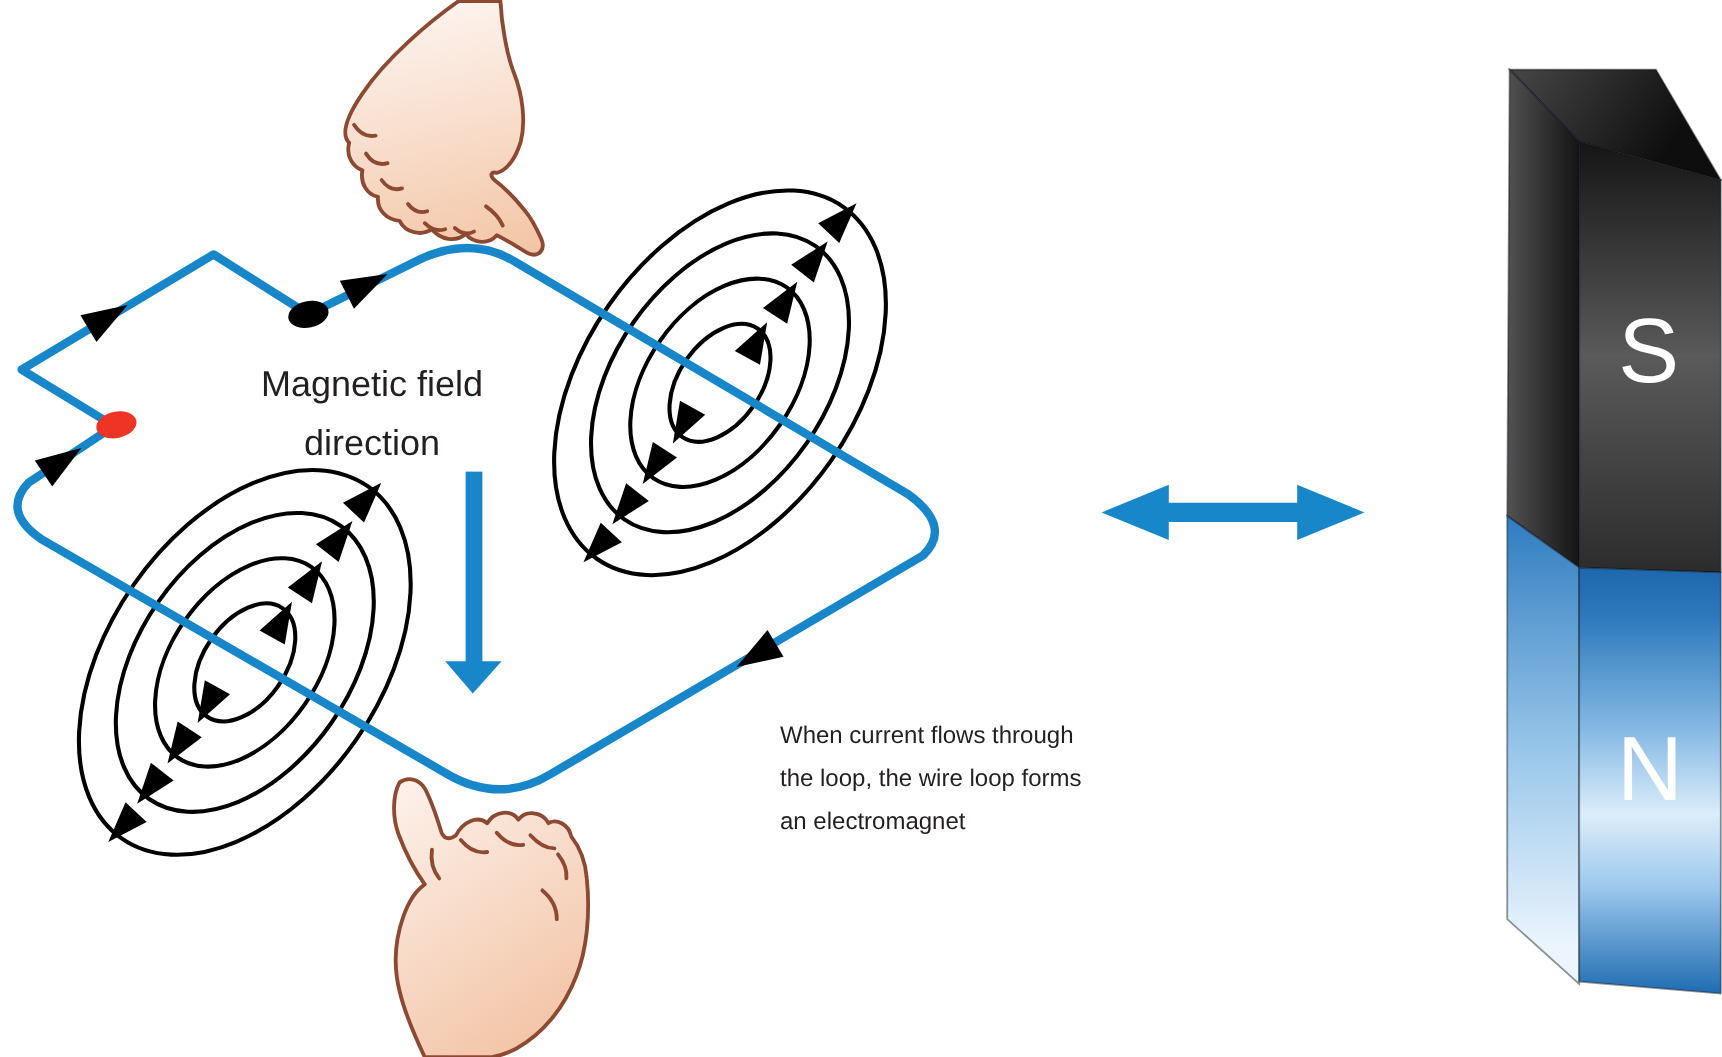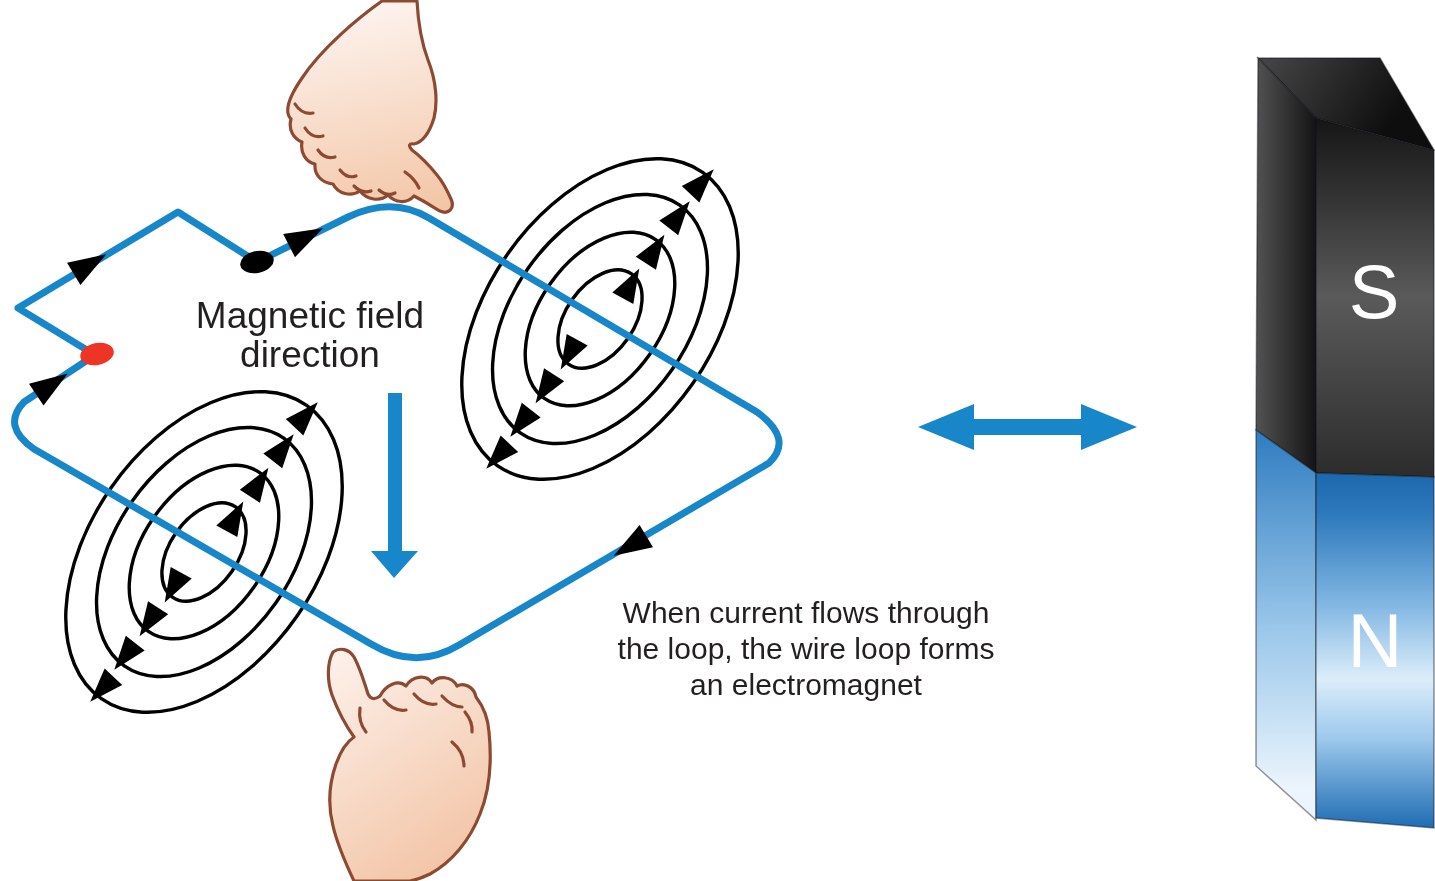--- a/index.html
+++ b/index.html
@@ -1,23 +1,23 @@
 <!DOCTYPE html>
 <html><head>
 <meta charset="utf-8">
 <style>
   html,body{margin:0;padding:0;background:#ffffff;}
   #stage{position:relative;width:1435px;height:881px;background:#ffffff;overflow:hidden;
          font-family:"Liberation Sans", sans-serif;}
   #diagram-svg{position:absolute;left:0;top:0;}
   .txt{position:absolute;color:#231F20;white-space:pre-line;}
   #label-field-direction{left:189px;top:296px;width:242px;text-align:center;
-      font-size:37px;line-height:39px;}
-  #caption-electromagnet{left:586px;top:595px;width:440px;text-align:center;
-      font-size:30px;line-height:36px;}
+      font-size:30px;line-height:49px;}
+  #caption-electromagnet{left:650px;top:595px;width:440px;text-align:left;
+      font-size:20px;line-height:36px;}
   .pole-letter{fill:#ffffff;font-family:"Liberation Sans",sans-serif;font-size:76px;font-weight:400;}
   svg text{user-select:none;}
 </style>
 </head>
 <body>
 
 <div id="stage">
 
 <svg id="diagram-svg" width="1435" height="881" viewBox="0 0 1435 881">
   <defs>

